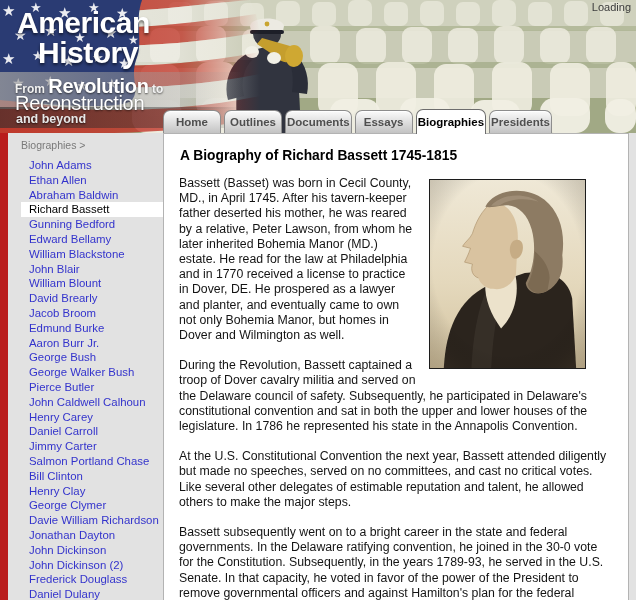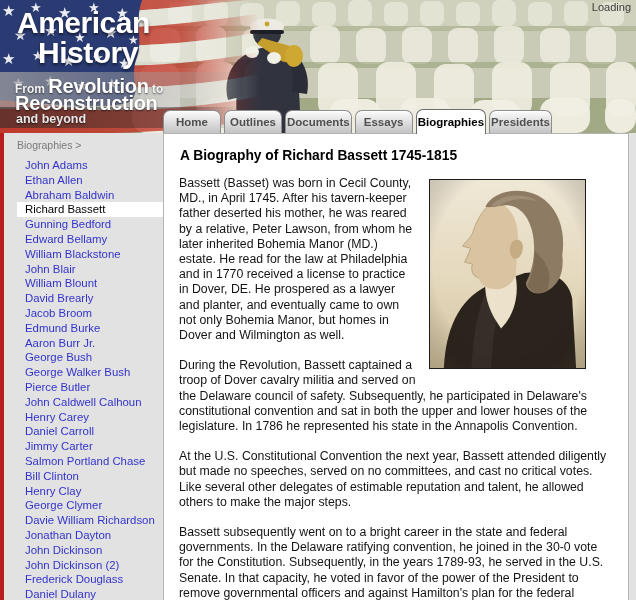--- a/index.html
+++ b/index.html
@@ -14,40 +14,40 @@
   .header{position:relative;width:636px;height:133px;background:#c7c9b3;}
   .header-bg{position:absolute;inset:0;width:636px;height:133px;display:block;}
   .brand{position:absolute;left:0;top:0;width:240px;height:116px;color:#fff;z-index:2;pointer-events:none;}
   .brand-l1{position:absolute;left:17px;top:6px;font-size:30px;font-weight:bold;letter-spacing:-0.5px;
     text-shadow:0 2px 3px rgba(0,0,0,.55);}
   .brand-l2{position:absolute;left:38px;top:36px;font-size:30px;font-weight:bold;letter-spacing:-0.5px;
     text-shadow:0 2px 3px rgba(0,0,0,.55);text-align:center;}
   .brand-sub{position:absolute;left:15px;top:75px;font-size:12px;font-weight:bold;color:#f2f2f2;
     text-shadow:0 1px 2px rgba(0,0,0,.6);white-space:nowrap;}
   .brand-sub .big{font-size:20px;letter-spacing:-0.3px;color:#fff;}
-  .brand-sub2{position:absolute;left:15px;top:92px;font-size:20px;font-weight:bold;letter-spacing:-0.3px;
+  .brand-sub2{position:absolute;left:15px;top:92px;font-size:20px;font-weight:normal;letter-spacing:-0.3px;
     text-shadow:0 1px 2px rgba(0,0,0,.6);}
   .brand-sub3{position:absolute;left:16px;top:112px;font-size:12.5px;font-weight:bold;color:#e8e8e8;
     text-shadow:0 1px 2px rgba(0,0,0,.7);}
   .loading{position:absolute;top:1px;right:5px;font-size:11px;color:#3c3c3c;z-index:4;}
 
   
   .tabs{position:absolute;left:163px;bottom:0;display:flex;gap:3px;align-items:flex-end;z-index:5;}
   .tab{height:23px;line-height:22px;padding:0 1px;min-width:58px;text-align:center;
     font-size:11.5px;font-weight:bold;color:#4f4f4f;cursor:pointer;
     background:linear-gradient(#fbfbfb,#e2e2e2 45%,#c3c3c3);
     border:1px solid #8d8d8d;border-bottom:none;border-radius:7px 7px 0 0;
     box-shadow:inset 0 1px 0 #ffffff;}
   .tab.active{height:25px;line-height:24px;margin-bottom:-1px;background:#fff;color:#000;
     box-shadow:none;border-color:#6d6d6d;}
 
   
   .content-row{display:flex;width:636px;height:467px;background:var(--page-bg);align-items:stretch;}
 
-  .sidebar{width:163px;flex:0 0 163px;border-left:4px solid #b91c1c;padding-top:5px;overflow:hidden;}
+  .sidebar{width:163px;flex:0 0 163px;border-left:8px solid #b91c1c;padding-top:5px;overflow:hidden;}
   .crumb{font-size:10.5px;color:#7a7a7a;margin:1px 0 7px 13px;}
   .side-list{list-style:none;margin-left:13px;}
   .side-list li{height:14.8px;}
   .side-list a{display:block;height:14.8px;line-height:14.8px;padding-left:8px;
     font-size:11.4px;color:var(--link-blue);text-decoration:none;white-space:nowrap;}
   .side-list li.selected a{background:#fff;color:#000;}
 
   .panel{width:466px;flex:0 0 466px;background:#fff;border:1px solid #b3b3b3;border-bottom:none;
     padding:13px 14px 0 15px;overflow:hidden;}
   .panel h1{font-size:13.8px;font-weight:bold;color:#000;margin:1px 0 13px 1px;}

